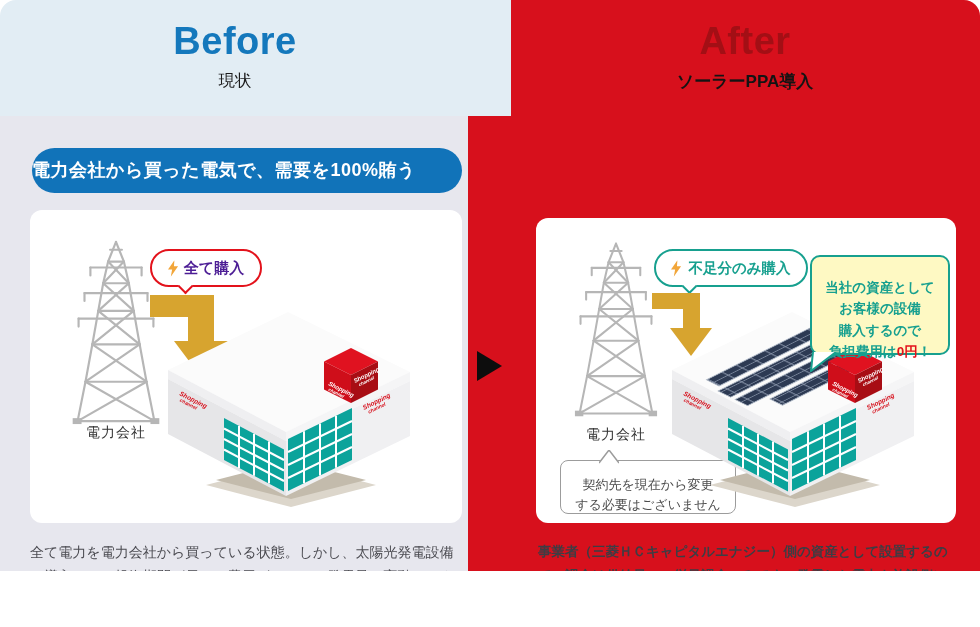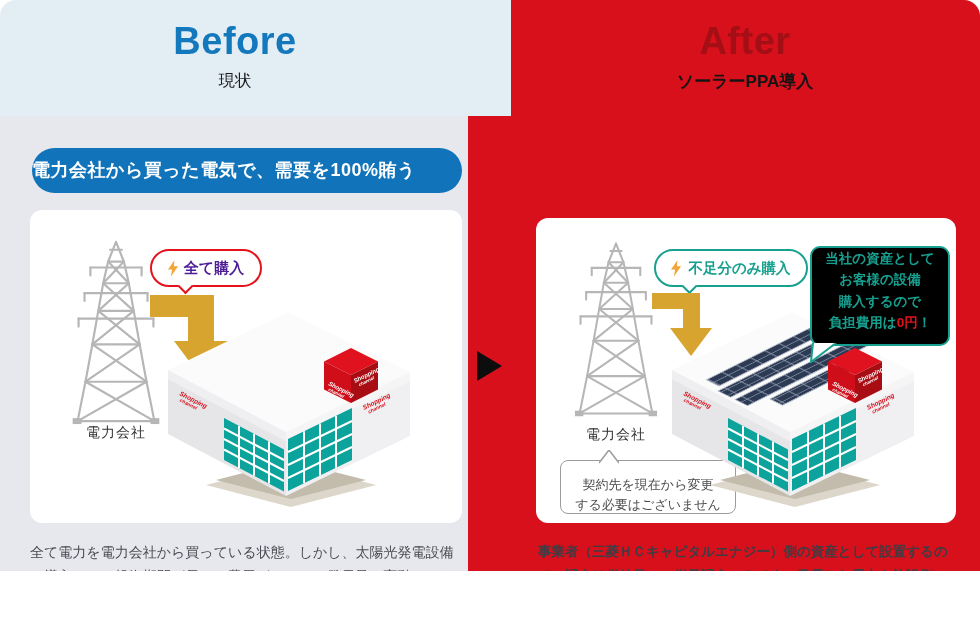--- a/index.html
+++ b/index.html
@@ -58,23 +58,23 @@
 
   .bldg { position:absolute; width:250px; height:215px; }
   .bldg-left  { left:166px; top:300px; }
   .bldg-right { left:670px; top:300px; }
 
   .note-bubble { position:absolute; left:560px; top:460px; width:176px; height:54px; background:#fff;
       border:1.5px solid #9c9c9c; border-radius:8px; text-align:center; font-size:13px; color:#4c4c4c;
       line-height:1.55; padding-top:14px; }
   .note-tail { position:absolute; top:-11.5px; left:38px; width:20px; height:14px; }
 
-  .asset-bubble { position:absolute; left:810px; top:246px; width:140px; height:100px; background:#000000;
+  .asset-bubble { position:absolute; left:810px; top:255px; width:140px; height:100px; background:#fef9c3;
       border:2px solid #17a08f; border-radius:10px; text-align:center; font-size:13.5px; font-weight:bold;
-      color:#17a08f; line-height:1.58; padding-top:0; }
+      color:#17a08f; line-height:1.58; padding-top:20px; }
   .asset-bubble .hl { color:#e3121b; }
   .asset-tail { position:absolute; bottom:-18.5px; left:-2px; width:30px; height:20px; }
 
   .mid-triangle { position:absolute; left:477px; top:351px; width:0; height:0;
       border-top:15px solid transparent; border-bottom:15px solid transparent; border-left:25px solid #0d0d0d; }
 </style>
 </head>
 <body>
 
 <svg width="0" height="0" style="position:absolute" aria-hidden="true">

